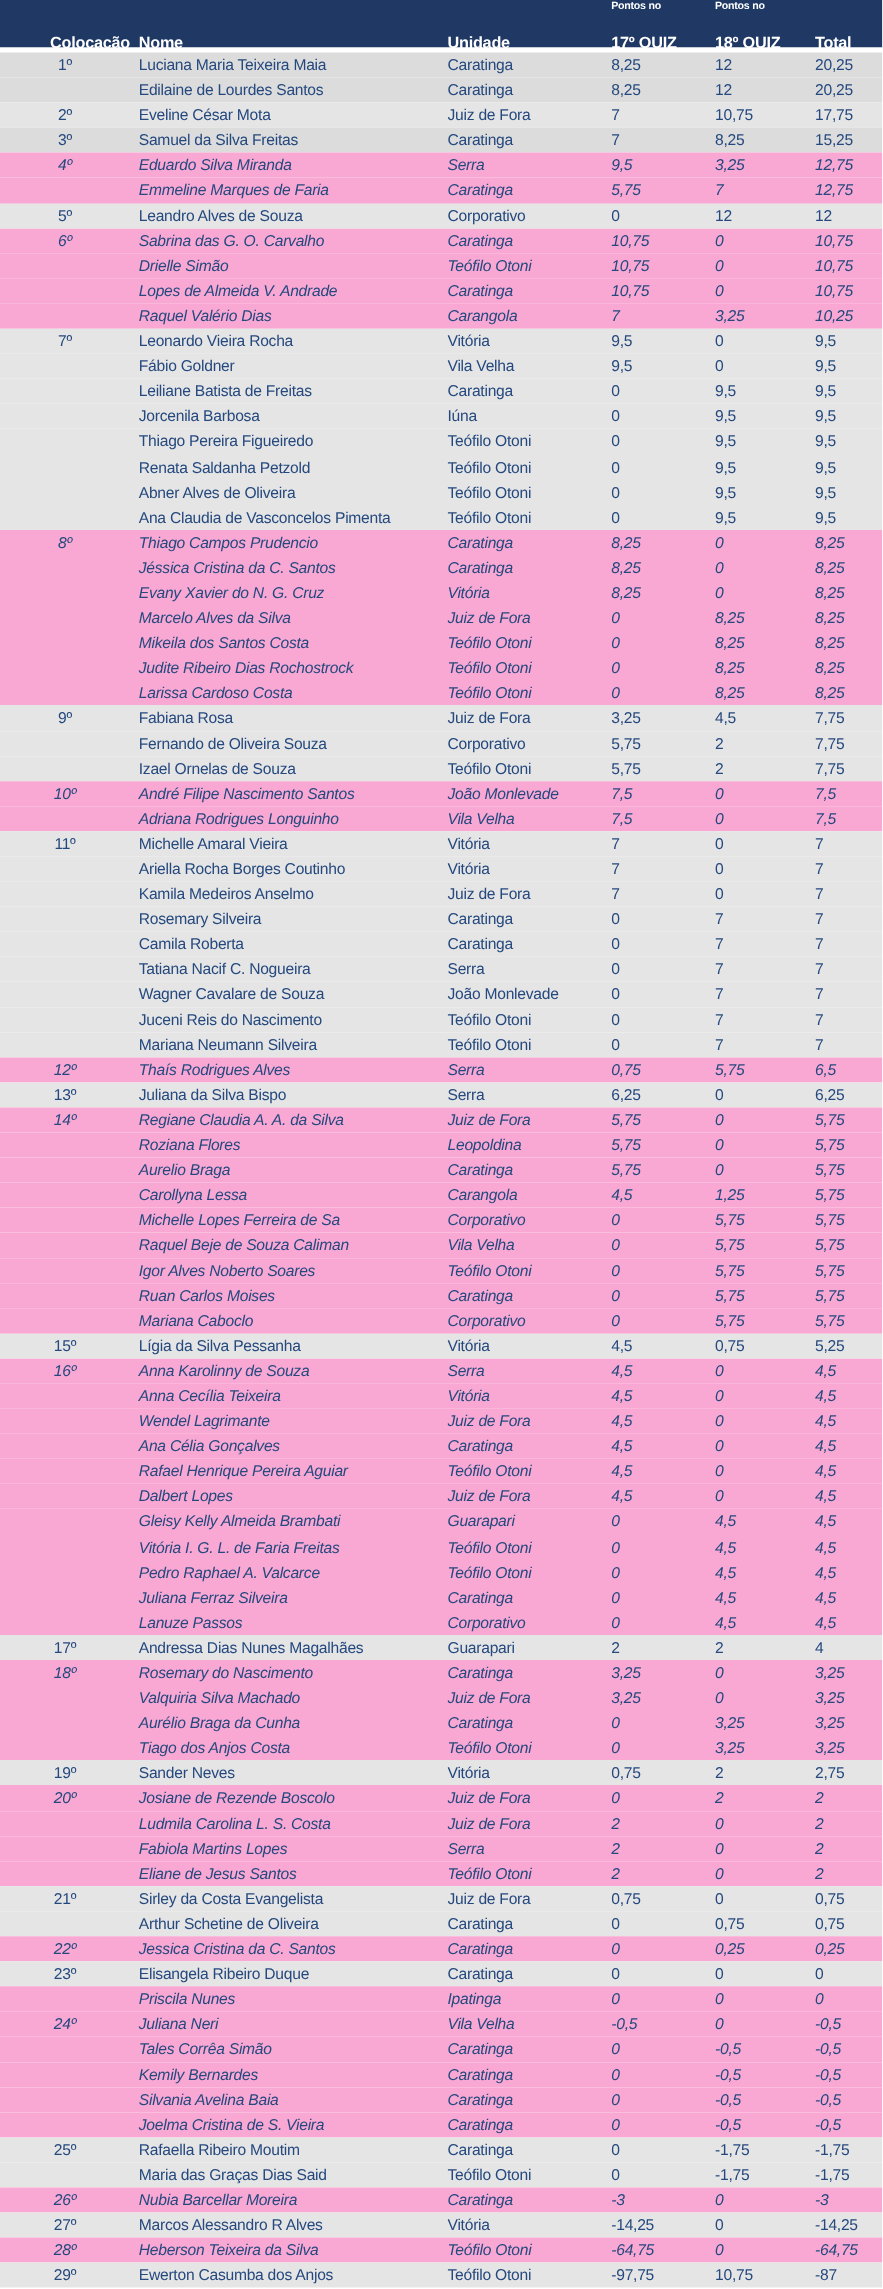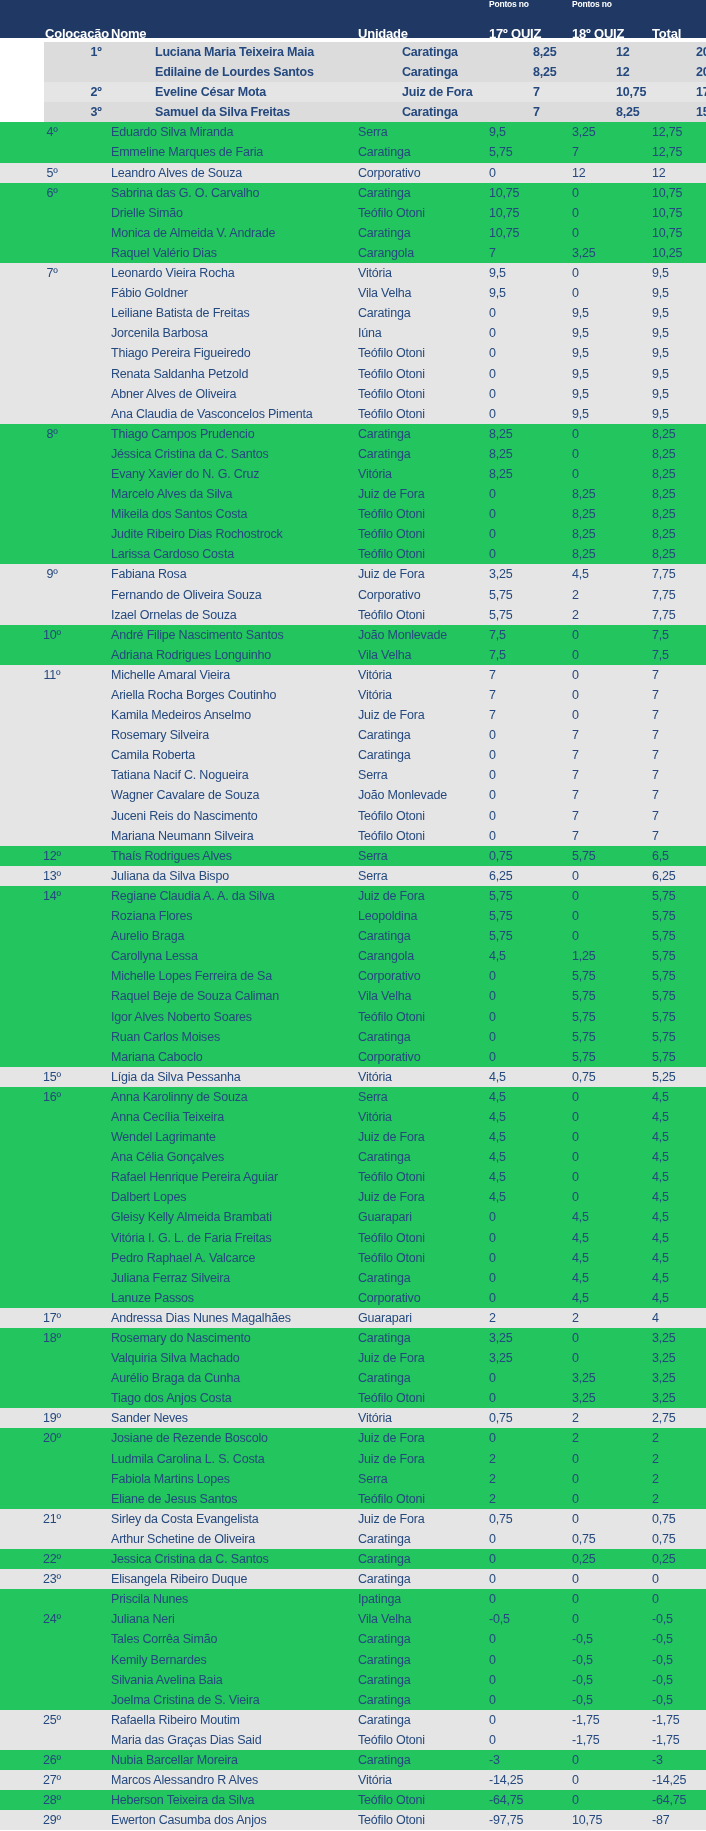--- a/index.html
+++ b/index.html
@@ -17,39 +17,39 @@
     height:38px;
     background:#1F3864;
     color:#ffffff;
   }
   .thead .hcell{
     display:flex;flex-direction:column;justify-content:flex-end;
     padding-bottom:7px;
     font-weight:bold;font-size:13px;line-height:13px;
     letter-spacing:-0.2px;
   }
-  .thead .hcell.center{align-items:flex-start;margin-left:45px;}
+  .thead .hcell.center{align-items:flex-end;margin-left:45px;}
   .thead .hcell .sub{font-size:8.5px;line-height:9px;margin-bottom:18px;}
   .thead .hcell.name-h{padding-left:7px;text-decoration:underline;}
   .hgap{height:4px;background:#ffffff;}
   
   .tbody{display:block;}
   .trow{
     display:grid;
     grid-template-columns:104px 254px 131px 83px 80px 54px;
     height:20.1px;
     font-size:12.5px;
     line-height:20.1px;
     letter-spacing:-0.2px;
     background:#ffffff;
   }
   .trow.bg-dark{background:#dcdcdc;}
   .trow.bg-stripe{background:#e5e5e5;}
-  .trow.bg-white{background:#22c55e;}
-  .trow.bold{font-weight:bold;margin-left:44px;}
+  .trow.bg-white{background:#f9a8d4;font-style:italic;}
+  .trow.bold{font-weight:normal;}
   .cell{white-space:nowrap;overflow:hidden;}
   .cell.place{text-align:center;}
   .cell.name{padding-left:7px;}
 </style>
 </head>
 <body>
 
 <div id="page">
   <div class="thead">
     <div class="hcell center">
@@ -142,21 +142,21 @@
       <div class="trow bg-white">
     <div class="cell place"></div>
     <div class="cell name">Drielle Simão</div>
     <div class="cell unit">Teófilo Otoni</div>
     <div class="cell q17">10,75</div>
     <div class="cell q18">0</div>
     <div class="cell total">10,75</div>
   </div>
       <div class="trow bg-white">
     <div class="cell place"></div>
-    <div class="cell name">Monica de Almeida V. Andrade</div>
+    <div class="cell name">Lopes de Almeida V. Andrade</div>
     <div class="cell unit">Caratinga</div>
     <div class="cell q17">10,75</div>
     <div class="cell q18">0</div>
     <div class="cell total">10,75</div>
   </div>
       <div class="trow bg-white">
     <div class="cell place"></div>
     <div class="cell name">Raquel Valério Dias</div>
     <div class="cell unit">Carangola</div>
     <div class="cell q17">7</div>

